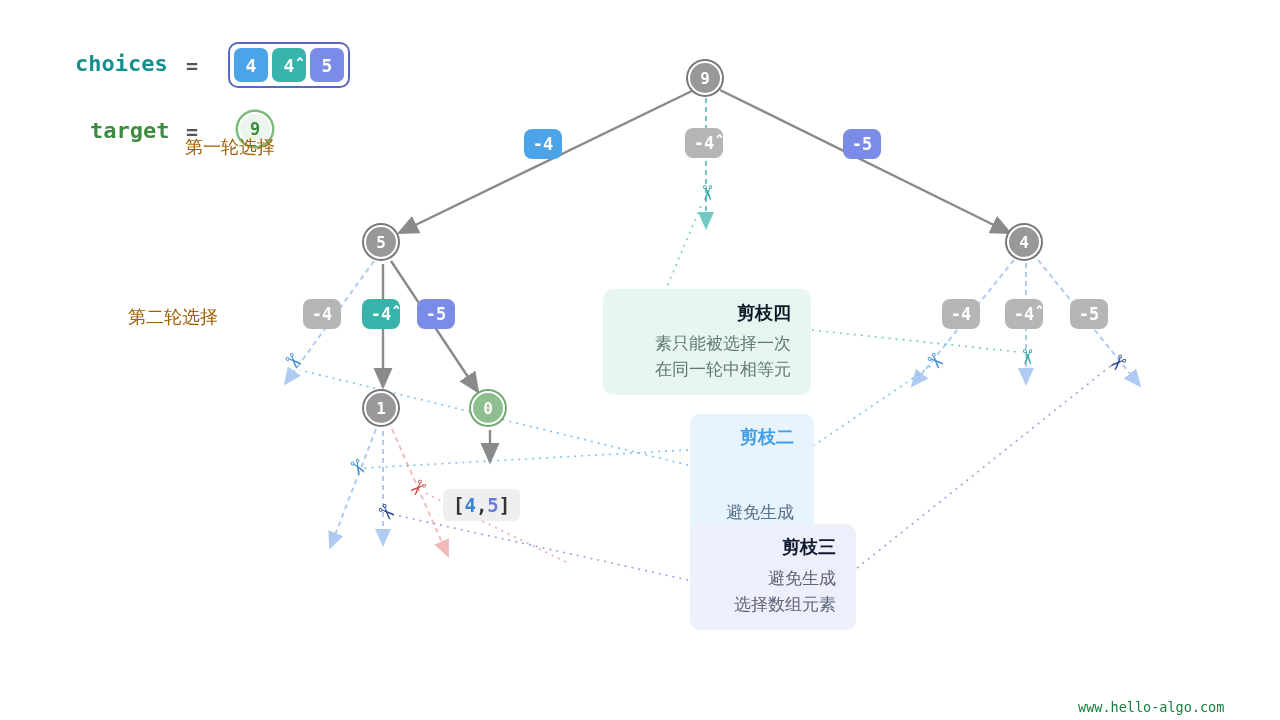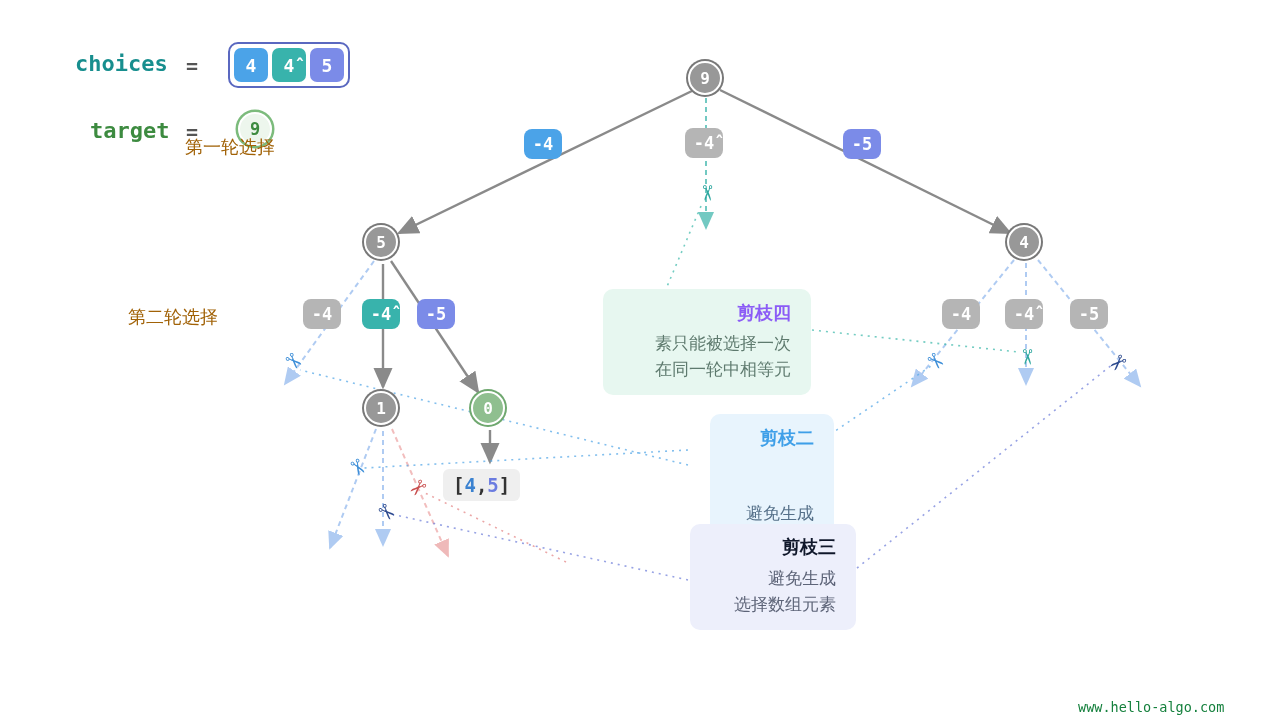--- a/index.html
+++ b/index.html
@@ -34,28 +34,28 @@
         color:#fff;font-family:"DejaVu Sans Mono",monospace;font-weight:bold;font-size:17px;z-index:2;}
   .elabel.blue{background:#4BA3E8;}
   .elabel.teal{background:#38B3AC;}
   .elabel.indigo{background:#7B8BE8;}
   .elabel.gray{background:#B5B5B5;}
 
   .round-label{font-size:18px;color:#a16207;z-index:2;}
 
   
   .result-box{background:#EFEFEF;border-radius:6px;padding:5px 10px;z-index:2;
-        font-family:"DejaVu Sans Mono",monospace;font-weight:bold;font-size:19px;color:#333;}
+        font-family:"DejaVu Sans Mono",monospace;font-weight:bold;font-size:19px;color:#333;margin-top:20px;}
   .result-box .v1{color:#3B82D0;}
   .result-box .v2{color:#6B7CE0;}
 
   
   .callout{border-radius:10px;padding:11px 20px;z-index:2;font-size:17px;line-height:1.55;}
   .callout .title{font-weight:bold;font-size:18px;margin-bottom:3px;}
-  .callout.mint{background:#E7F7F0;}   .callout.mint .title{color:#8b5cf6;}   .callout.mint .body{color:#5E7A6E;}
+  .callout.mint{background:#E7F7F0;}   .callout.mint .title{color:#0f172a;}   .callout.mint .body{color:#5E7A6E;}
   .callout.skyblue{background:#E8F4FD;}.callout.skyblue .title{color:#3E9FE8;}.callout.skyblue .body{color:#557089;margin-top:48px;}
   .callout.lilac{background:#EDEFFB;}  .callout.lilac .title{color:#0f172a;font-family:Liberation Mono, monospace;}  .callout.lilac .body{color:#5D6478;}
   .callout.rose{background:#FCEBEB;}   .callout.rose .title{color:#DE5757;}   .callout.rose .body{color:#7D6868;}
   .code-green{font-family:"DejaVu Sans Mono",monospace;font-weight:bold;color:#3D8B40;}
 
   
   .scissors{position:absolute;z-index:3;font-family:"DejaVu Sans","Liberation Sans",sans-serif;
         font-size:21px;transform-origin:center;line-height:1;}
   .sc-teal{color:#2FA8A0;} .sc-blue{color:#3E8FD8;} .sc-navy{color:#2E4B8F;} .sc-red{color:#C94F4F;}
 
@@ -151,21 +151,21 @@
   <div class="abs result-box" style="left:443px;top:469px;">
     <span>[</span><span class="v1">4</span><span>,</span><span class="v2">5</span><span>]</span>
   </div>
 
   <div class="abs callout mint" style="left:603px;top:289px;width:168px;">
     <div class="title">剪枝四</div>
     <div class="body">素只能被选择一次</div>
     <div class="body">在同一轮中相等元</div>
   </div>
 
-  <div class="abs callout skyblue" style="left:710px;top:414px;width:84px;">
+  <div class="abs callout skyblue" style="left:690px;top:414px;width:84px;font-family:Liberation Mono, monospace;">
     <div class="title">剪枝二</div>
     <div class="body">避免生成</div>
     <div class="body">重复子集</div>
   </div>
 
   <div class="abs callout lilac" style="left:690px;top:524px;width:126px;">
     <div class="title">剪枝三</div>
     <div class="body">避免生成</div>
     <div class="body">选择数组元素</div>
   </div>

